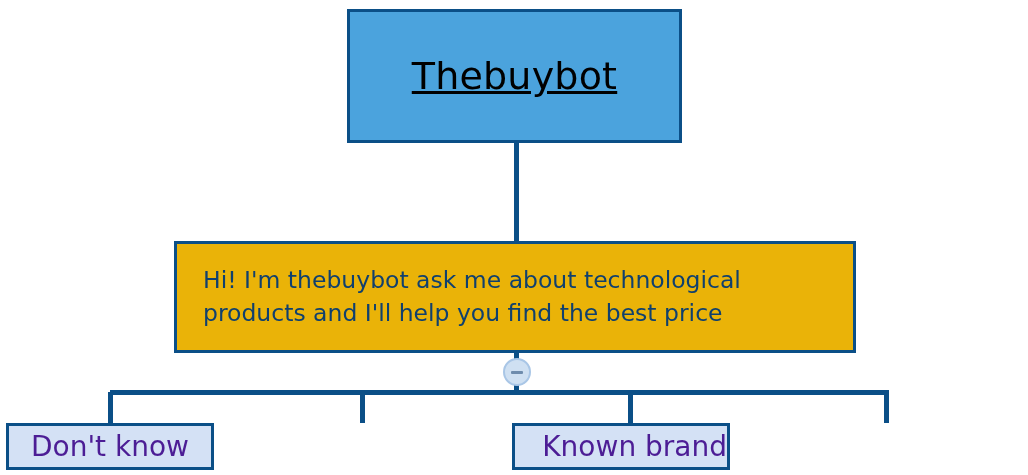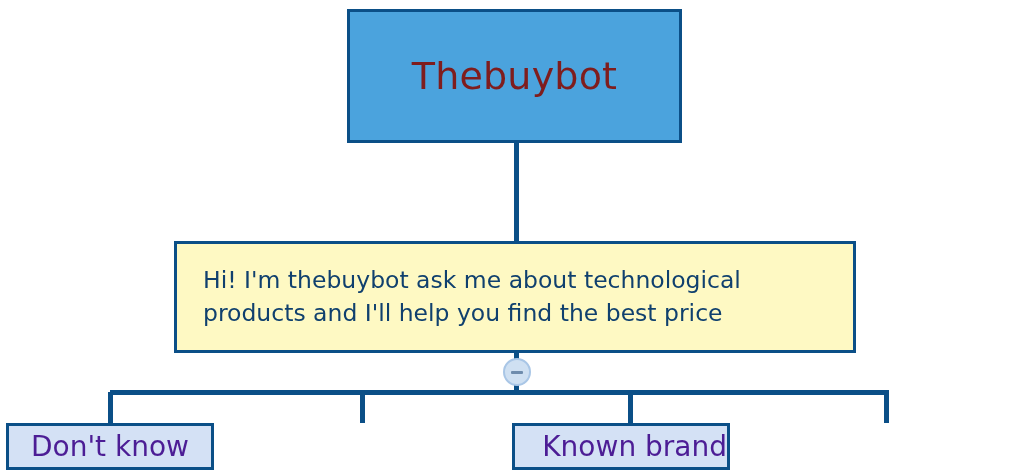--- a/index.html
+++ b/index.html
@@ -31,35 +31,36 @@
     height: 134px;
     box-sizing: border-box;
     background: #4ba3dd;
     border: 3px solid #0b4f87;
     display: flex;
     align-items: center;
     justify-content: center;
   }
   .root-node-label {
     font-size: 38px;
-    color: #7f1d1d;
+    color: #000000;
     letter-spacing: 0.2px;
     line-height: 1;
     white-space: nowrap;
+    text-decoration: underline;
   }
 
   
   .message-node {
     position: absolute;
     left: 174px;
     top: 241px;
     width: 682px;
     height: 112px;
     box-sizing: border-box;
-    background: #fef9c3;
+    background: #eab308;
     border: 3px solid #0b4f87;
     display: flex;
     align-items: center;
     padding: 0 26px;
   }
   .message-node-text {
     font-size: 23.5px;
     color: #10406e;
     line-height: 1.42;
     text-align: left;

